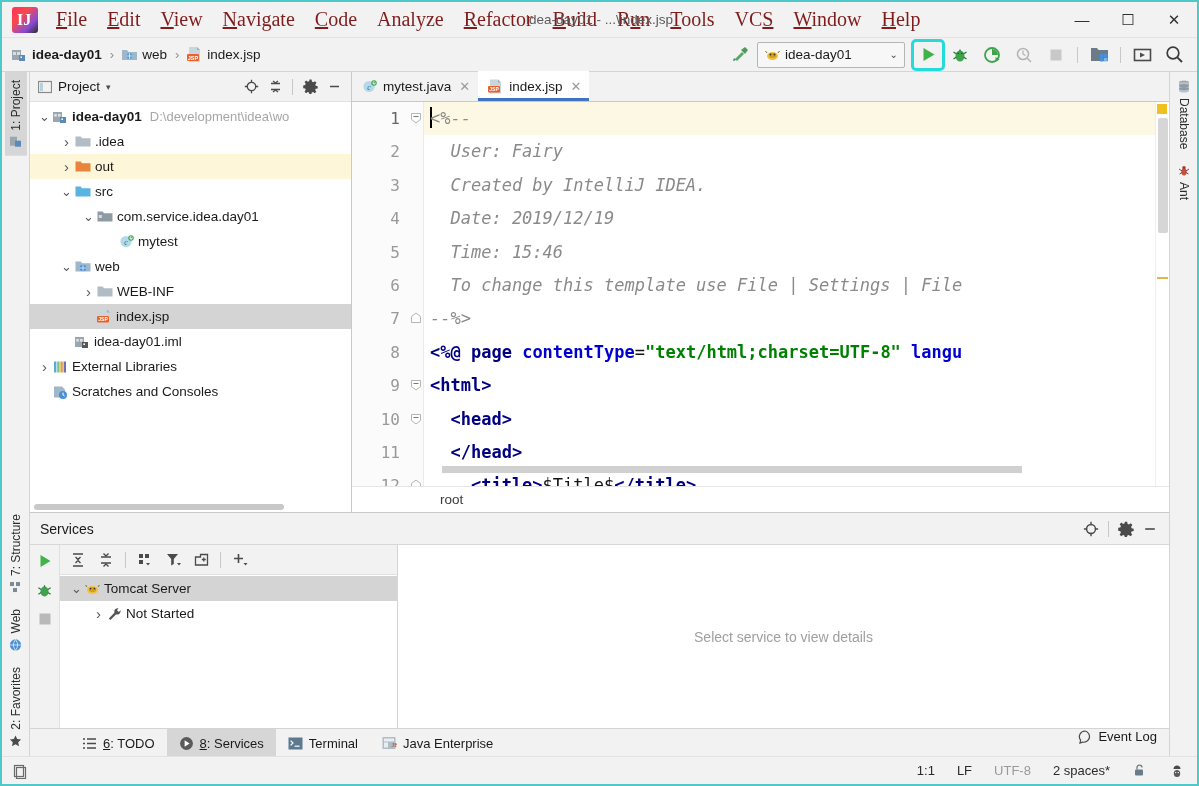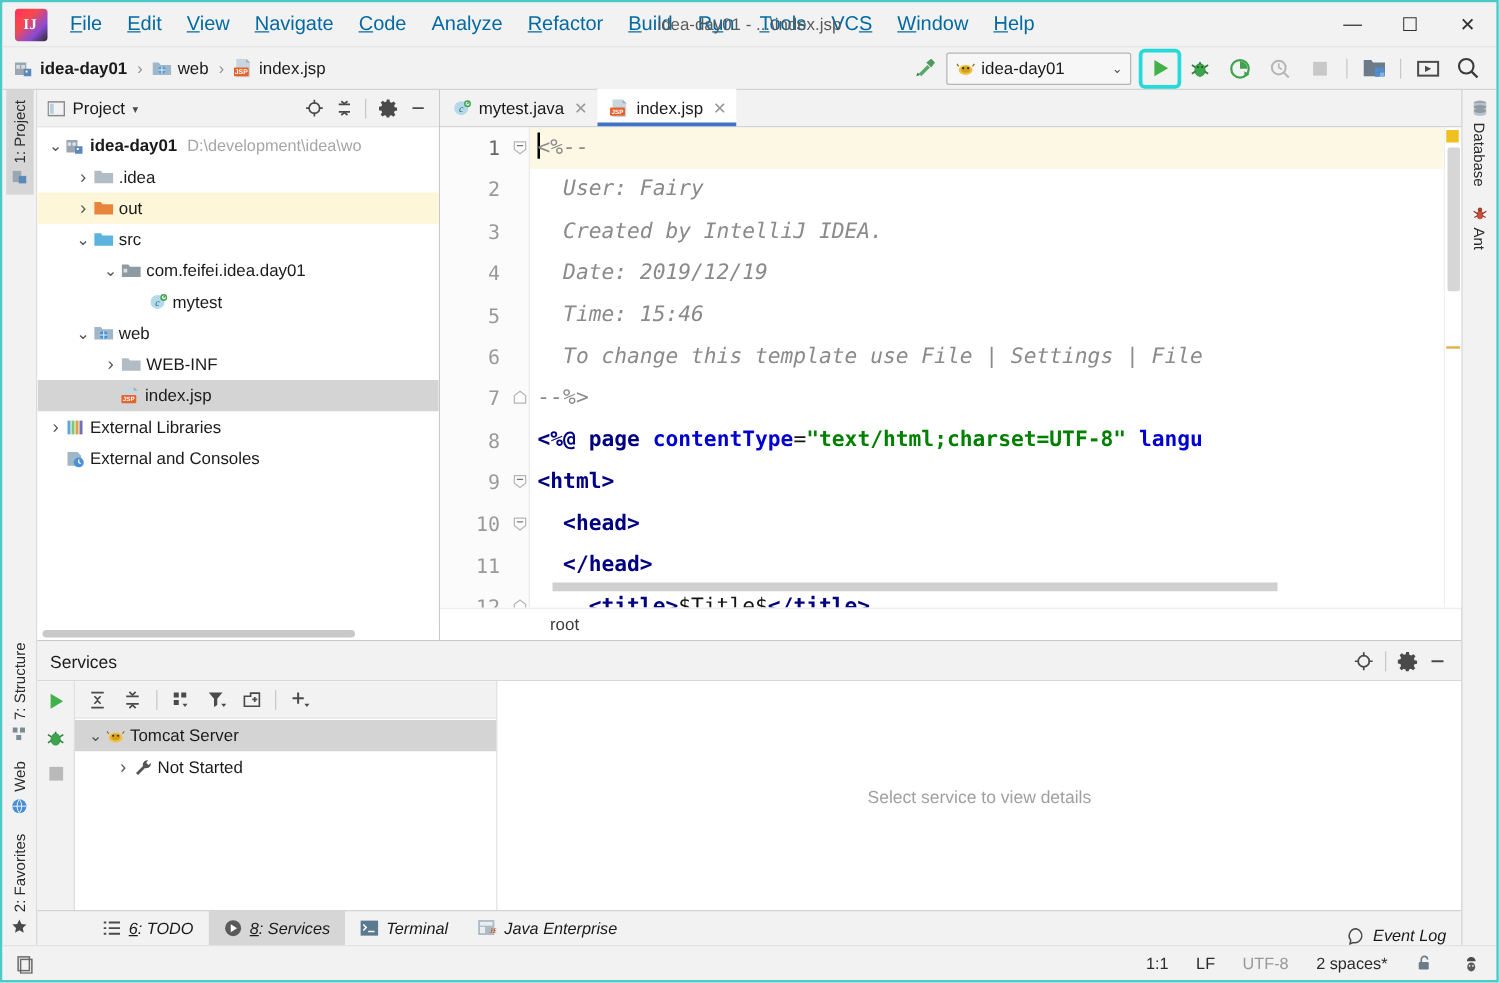--- a/index.html
+++ b/index.html
@@ -14,23 +14,23 @@
   .app { position:absolute; inset:0; display:flex; flex-direction:column; background:#f2f2f2; }
 
   
   .menubar { height:36px; display:flex; align-items:center; background:#f2f2f2; position:relative;
              border-bottom:1px solid #e3e3e3; flex:0 0 36px; }
   .logo { width:26px; height:26px; margin:0 8px 0 10px; position:relative; flex:0 0 auto; }
   .logo .l-bg{ position:absolute; inset:0; background:
       linear-gradient(135deg,#fe315d 0%,#f9484c 35%,#8b4bd6 70%,#2b2b2b 100%);
       border-radius:3px;}
   .logo .l-fg{ position:absolute; left:5px; top:4px; width:14px; height:17px; color:#fff;
-      font-size:12px; font-weight:bold; font-family:"Liberation Serif",serif; line-height:17px; text-align:center;}
+      font-size:16px; font-weight:bold; font-family:"Liberation Serif",serif; line-height:17px; text-align:center;}
   .menu-items { display:flex; align-items:center; gap:0; }
-  .menu-item { padding:4px 10px; font-size:16px; color:#0369a1; cursor:default; white-space:nowrap; }
+  .menu-item { padding:4px 10px; font-size:20px; color:#7f1d1d; cursor:default; white-space:nowrap;font-family:Liberation Serif, serif; }
   .menu-item u { text-decoration:underline; }
   .win-title { position:absolute; left:0; right:0; text-align:center; font-size:13.5px; color:#5a5a5a;
                pointer-events:none; }
   .win-btns { margin-left:auto; display:flex; height:100%; }
   .win-btn { width:46px; display:flex; align-items:center; justify-content:center; font-size:15px; color:#303030;}
 
   
   .navbar { height:34px; display:flex; align-items:center; background:#f2f2f2;
             border-bottom:1px solid #d4d4d4; padding-left:10px; flex:0 0 34px; position:relative;}
   .crumb { display:flex; align-items:center; gap:5px; font-size:13.5px; }
@@ -144,22 +144,22 @@
                  border-right:1px solid #d4d4d4; background:#fff;}
   .svc-tb{ height:30px; flex:0 0 30px; display:flex; align-items:center; gap:2px; padding:0 5px;
            background:#f2f2f2; border-bottom:1px solid #e0e0e0;}
   .svc-tb .b{ width:26px; height:24px; display:flex; align-items:center; justify-content:center; border-radius:3px;}
   .svc-tb .sp{ width:1px; height:16px; background:#c8c8c8; margin:0 4px;}
   .svc-tree{ flex:1; background:#fff; padding-top:1px;}
   .svc-detail{ flex:1; display:flex; align-items:center; justify-content:center; background:#fff;
                color:#a0a0a0; font-size:14px;}
 
   
-  .bottombar{ height:28px; flex:0 0 28px; display:flex; align-items:flex-end; background:#f2f2f2;
-              border-top:1px solid #d4d4d4; padding-left:40px; gap:0;font-style:italic;}
+  .bottombar{ height:28px; flex:0 0 28px; display:flex; align-items:flex-start; background:#f2f2f2;
+              border-top:1px solid #d4d4d4; padding-left:40px; gap:0;}
   .btab{ height:28px; display:flex; align-items:center; gap:6px; padding:0 12px; font-size:13px; cursor:default;}
   .btab.active{ background:#d6d6d6; }
   .btab u{ text-decoration:underline;}
   .bottombar .right{ margin-left:auto; display:flex; align-items:center; gap:6px; padding-right:12px; font-size:13px;}
 
   .statusbar{ height:28px; flex:0 0 28px; display:flex; align-items:center; background:#f2f2f2;
               border-top:1px solid #e2e2e2; padding:0 12px 0 10px; font-size:13px; color:#2b2b2b;}
   .statusbar .right{ margin-left:auto; display:flex; align-items:center; gap:22px;}
   .statusbar .muted{ color:#9a9a9a; }
   svg{ display:block; }
@@ -444,21 +444,21 @@
               </div>
               <div class="trow">
                 <span style="width: 50px; flex: 0 0 50px;"></span>
                 <span class="arrow" style="font-size: 13px; line-height: 8px;">⌄</span>
                 <span class="ic">
                   <svg width="16" height="13" viewBox="0 0 16 13">
                     <path d="M0.5 1.5h5.2l1.3 1.8H15.5v8.2H0.5z" fill="#8f9ba3"></path>
                     <rect x="1.8" y="5" width="3" height="3" fill="#d7dde1"></rect>
                   </svg>
                 </span>
-                <span class="tlabel">com.feifei.idea.day01</span>
+                <span class="tlabel">com.service.idea.day01</span>
               </div>
               <div class="trow">
                 <span style="width: 72px; flex: 0 0 72px;"></span>
                 <span class="arrow"></span>
                 <span class="ic">
                   <svg width="15" height="15" viewBox="0 0 15 15">
                     <circle cx="7" cy="7.5" r="5.6" fill="#b4d9e8"></circle>
                     <text x="7" y="10.5" font-size="8" fill="#2b6d86" text-anchor="middle" font-family="serif" font-style="italic">c</text>
                     <path d="M11.2 3.3l2.2-.9-.9 2.2z" fill="#3fa34d"></path>
                     <circle cx="12" cy="4" r="2.2" fill="none" stroke="#3fa34d" stroke-width="1.1"></circle>
@@ -495,20 +495,34 @@
                   <svg width="15" height="15" viewBox="0 0 15 15">
                     <path d="M2 0.5h8l3 3v11H2z" fill="#c9d6de"></path>
                     <path d="M10 0.5l3 3h-3z" fill="#9fb0bb"></path>
                     <rect x="0" y="7" width="12" height="6.6" rx="1" fill="#e8622c"></rect>
                     <text x="6" y="12.2" font-size="5" fill="#fff" text-anchor="middle" font-family="sans-serif" font-weight="bold">JSP</text>
                   </svg>
                 </span>
                 <span class="tlabel">index.jsp</span>
               </div>
               <div class="trow">
+                <span style="width: 28px; flex: 0 0 28px;"></span>
+                <span class="arrow"></span>
+                <span class="ic">
+                  <svg width="15" height="14" viewBox="0 0 15 14">
+                    <rect x="0" y="2" width="9" height="10" fill="#9aa7b0"></rect>
+                    <rect x="1.2" y="4" width="2.6" height="2.6" fill="#dde3e7"></rect>
+                    <rect x="5" y="4" width="2.6" height="2.6" fill="#dde3e7"></rect>
+                    <rect x="7" y="7" width="6" height="6" fill="#565656"></rect>
+                    <rect x="8.4" y="8.4" width="1.6" height="1.6" fill="#fff"></rect>
+                  </svg>
+                </span>
+                <span class="tlabel">idea-day01.iml</span>
+              </div>
+              <div class="trow">
                 <span style="width: 6px; flex: 0 0 6px;"></span>
                 <span class="arrow" style="font-size: 15px;">›</span>
                 <span class="ic">
                   <svg width="15" height="14" viewBox="0 0 15 14">
                     <rect x="1" y="1.5" width="2.4" height="11" fill="#5aa9d6"></rect>
                     <rect x="4.2" y="1.5" width="2.4" height="11" fill="#7ac77a"></rect>
                     <rect x="7.4" y="1.5" width="2.4" height="11" fill="#e0a040"></rect>
                     <rect x="10.6" y="1.5" width="2.4" height="11" fill="#6f6fbf"></rect>
                   </svg>
                 </span>
@@ -517,21 +531,21 @@
               <div class="trow">
                 <span style="width: 6px; flex: 0 0 6px;"></span>
                 <span class="arrow"></span>
                 <span class="ic">
                   <svg width="15" height="14" viewBox="0 0 15 14">
                     <path d="M1 1.5h8l3 3v8H1z" fill="#9fb7c9"></path>
                     <circle cx="10" cy="10" r="4" fill="#4a90d9"></circle>
                     <path d="M10 7.6V10l1.6 1" stroke="#fff" stroke-width="1" fill="none"></path>
                   </svg>
                 </span>
-                <span class="tlabel">External and Consoles</span>
+                <span class="tlabel">Scratches and Consoles</span>
               </div>
               <div class="tree-hscroll">
                 <div class="thumb"></div>
               </div>
           </div>
         </div>
 
         <div class="editor-col">
           <div class="tabs" id="editor-tabs">
               <div class="tab">

